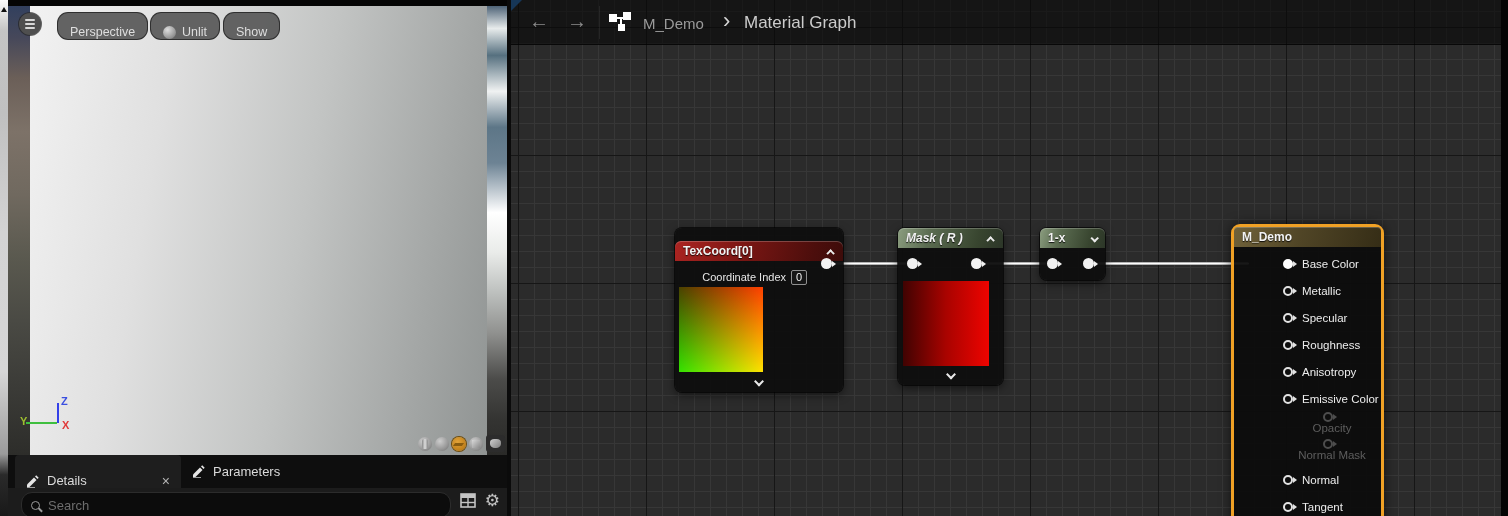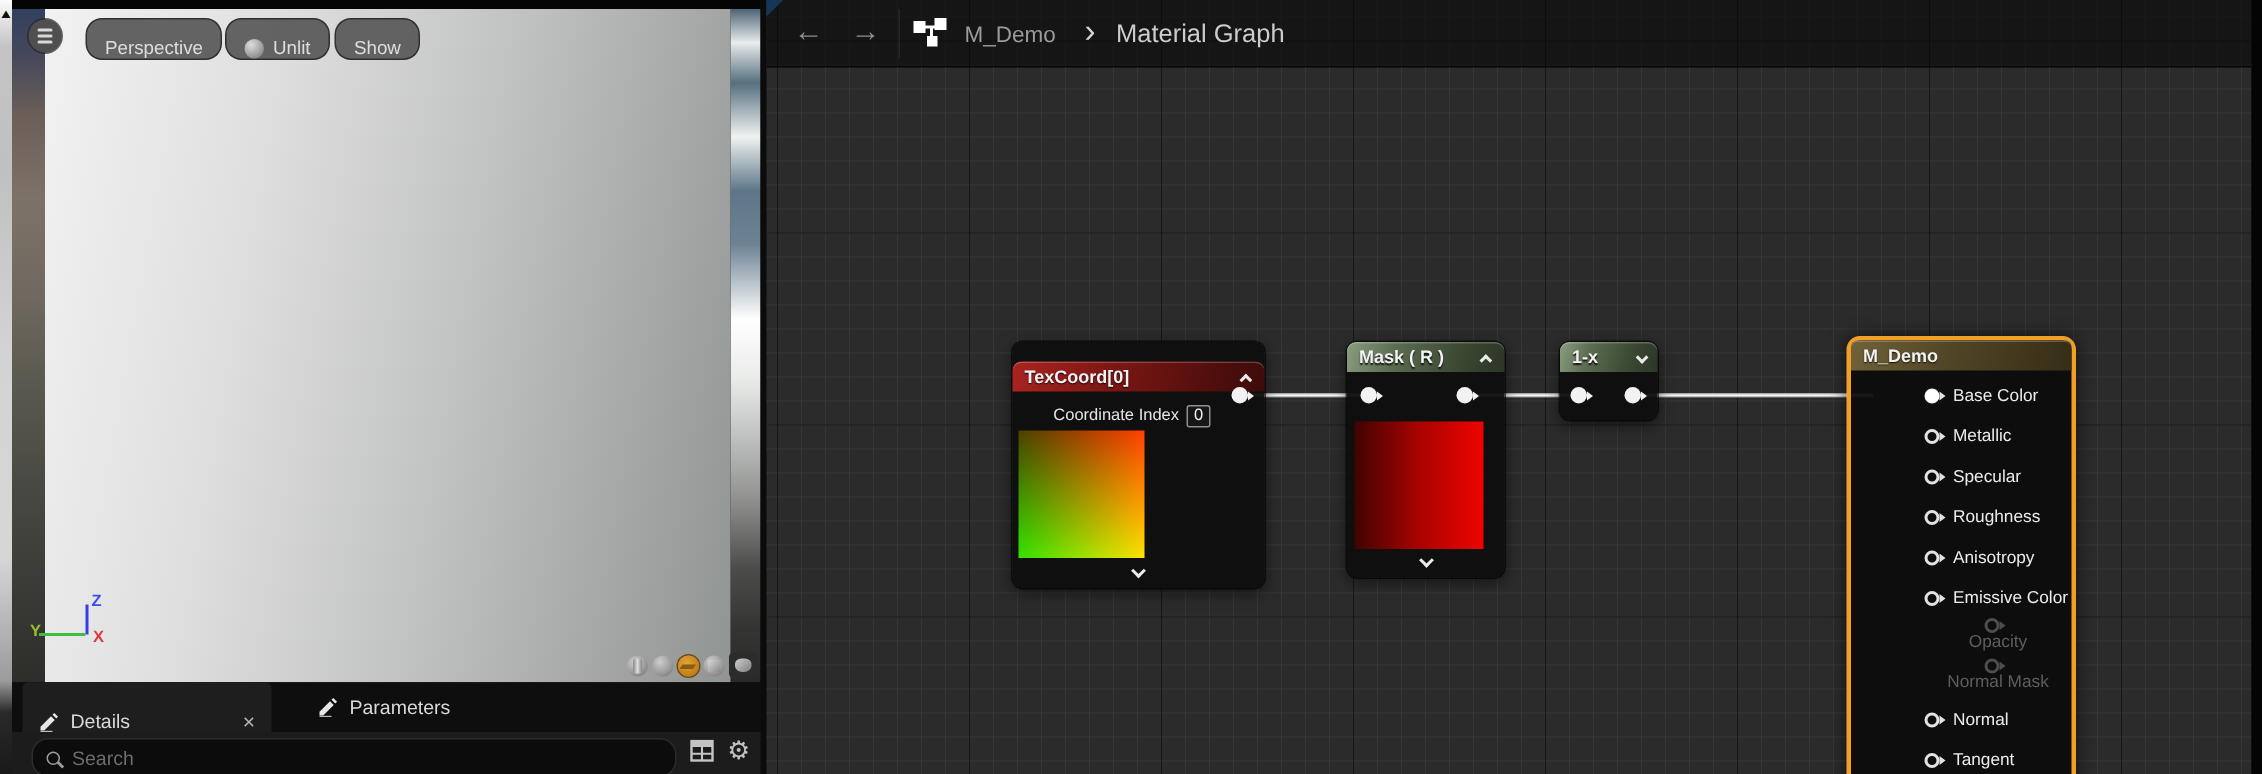--- a/index.html
+++ b/index.html
@@ -56,21 +56,21 @@
   .shape-cube::after { content: ""; position: absolute; left: 3px; top: 3px; width: 8px; height: 8px;
     background: linear-gradient(135deg, #d8d8d8, #8a8a8a); }
   .mesh-chip { width: 19px; height: 17px; border-radius: 3px; background: #2c2c2c; display: flex;
     align-items: center; justify-content: center; cursor: pointer; }
   .mesh-chip .blob { width: 11px; height: 9px; border-radius: 40% 40% 45% 45%;
     background: linear-gradient(135deg, #cfcfcf, #7e7e7e); }
 
   
   .details { position: absolute; left: 8px; top: 455px; width: 499px; height: 61px; background: #141414; }
   .tabs { position: absolute; left: 0; top: 0; right: 0; height: 33px; background: #0e0e0e; display: flex; align-items: stretch; }
-  .tab { display: flex; align-items: center; gap: 7px; padding: 0 11px; font-size: 13px; color: #dadada; cursor: pointer; margin-left: 20px; }
+  .tab { display: flex; align-items: center; gap: 7px; padding: 0 11px; font-size: 13px; color: #dadada; cursor: pointer; }
   .tab.active { background: #1e1e1e; margin-left: 7px; width: 166px; border-radius: 4px 4px 0 0; align-items: flex-end; }
   .tab-close { margin-left: auto; color: #b5b5b5; font-size: 14px; line-height: 1; cursor: pointer; }
   .searchrow { position: absolute; left: 0; right: 0; top: 33px; bottom: 0; background: #1c1c1c; }
   .searchbox { position: absolute; left: 13px; top: 4px; width: 430px; height: 26px; border-radius: 11px;
     background: #0c0c0c; border: 1px solid #2c2c2c; display: flex; align-items: center; }
   .searchbox input { background: transparent; border: none; outline: none; color: #bdbdbd; font-size: 13px;
     font-family: "Liberation Sans", sans-serif; width: 360px; }
   .searchbox input::placeholder { color: #6d6d6d; }
   .mag { width: 9px; height: 9px; border: 1.5px solid #9c9c9c; border-radius: 50%; position: relative; margin: 0 8px 0 9px; flex: none; }
   .mag::after { content: ""; position: absolute; width: 5px; height: 1.5px; background: #9c9c9c;
@@ -134,21 +134,21 @@
   .tc-row { position: relative; height: 32px; display: flex; align-items: center; justify-content: flex-end;
     padding-right: 36px; font-size: 11px; color: #e6e6e6; }
   .val-box { width: 16px; height: 15px; border: 1px solid #909090; border-radius: 2px; background: #161616;
     color: #f0f0f0; font-size: 11px; display: flex; align-items: center; justify-content: center; margin-left: 5px; cursor: text; }
   .pin-tc-out { right: 11px; top: 30px; }
   .tc-preview { position: absolute; left: 4px; top: 59px; width: 84px; height: 85px;
     background-image: linear-gradient(to bottom, #1c2400 0%, #00dd00 100%), linear-gradient(to right, #332200 0%, #ff2000 100%);
     background-blend-mode: screen; }
 
   
-  .node-mask { left: 387px; top: 228px; width: 105px; height: 157px; }
+  .node-mask { left: 387px; top: 228px; width: 105px; height: 157px; font-style: italic; }
   .pin-mask-in { left: 9px; top: 30px; }
   .pin-mask-out { left: 73px; top: 30px; }
   .mask-preview { position: absolute; left: 5px; top: 53px; width: 86px; height: 85px;
     background: linear-gradient(to right, #400302 0%, #a90300 50%, #ee0400 100%); }
 
   
   .node-oneminus { left: 529px; top: 228px; width: 65px; height: 52px; }
   .pin-om-in { left: 7px; top: 30px; }
   .pin-om-out { left: 43px; top: 30px; }
 

